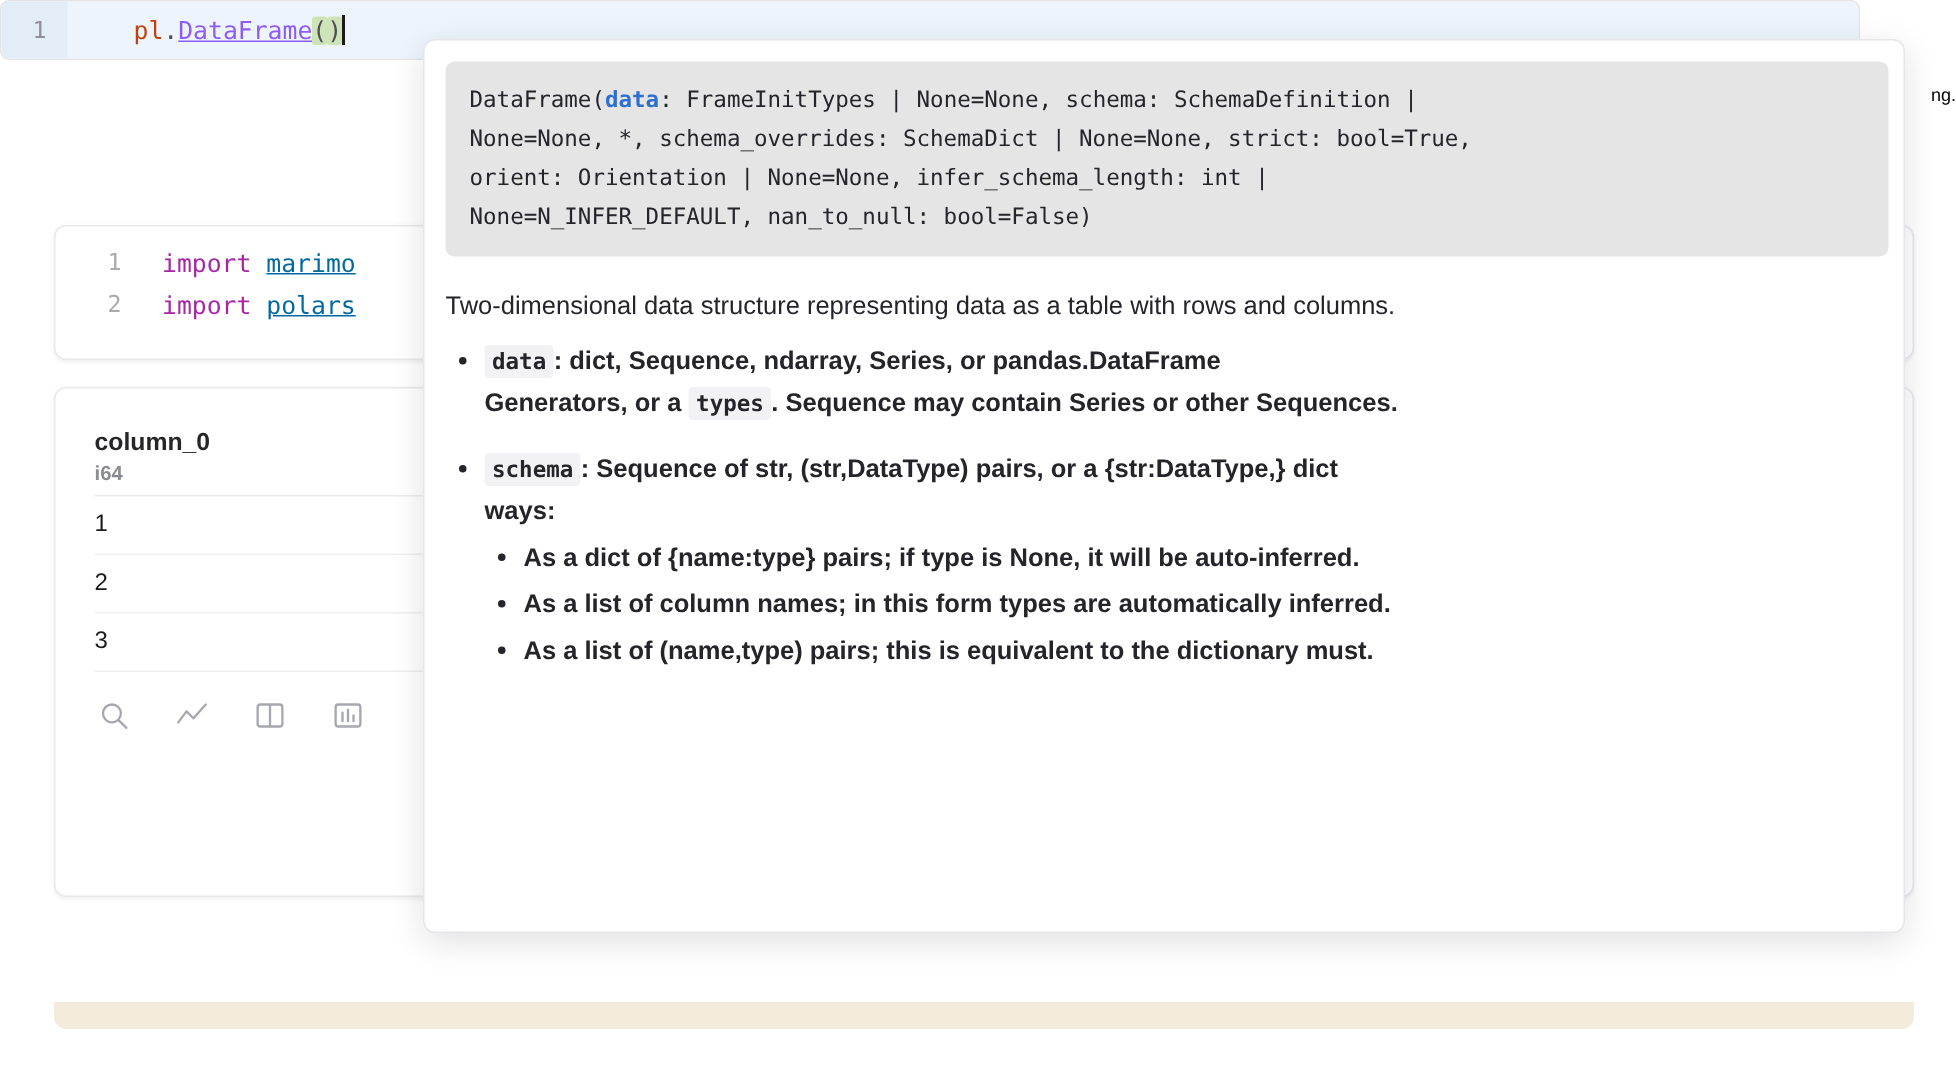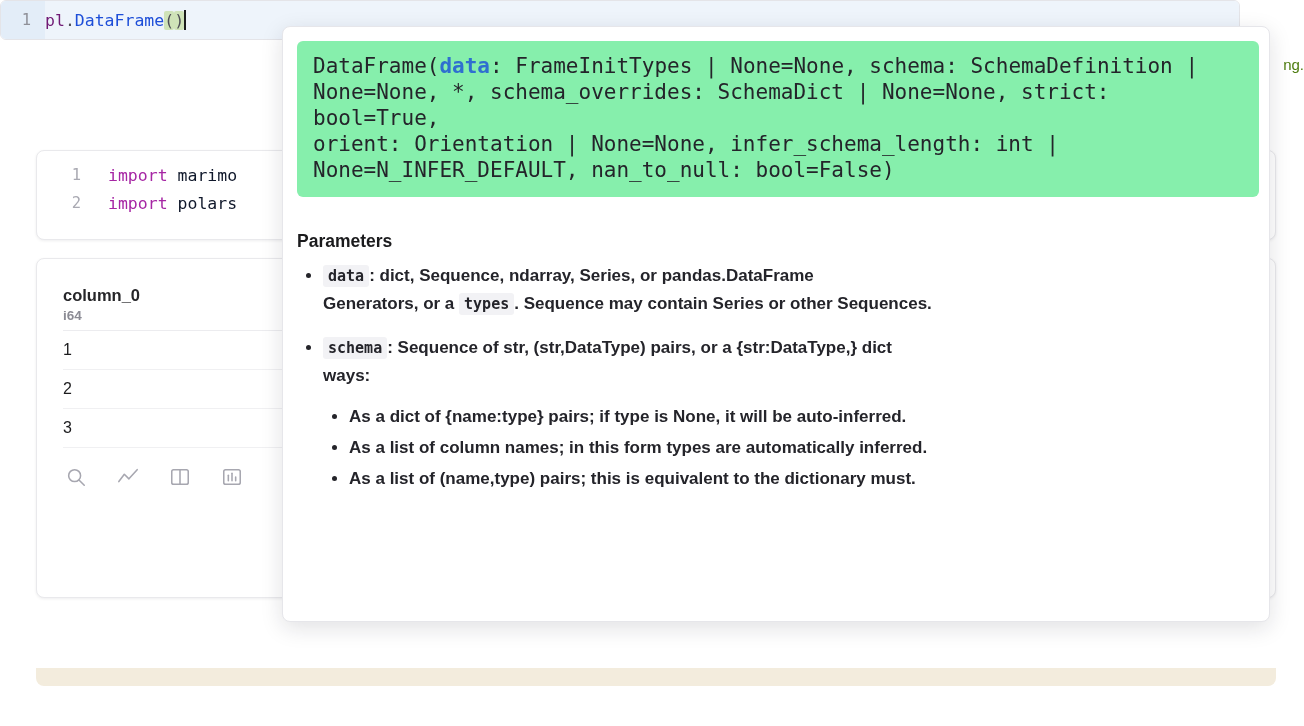--- a/index.html
+++ b/index.html
@@ -44,21 +44,21 @@
   .gutter {
     width: 44px;
     text-align: right;
     padding-right: 14px;
     color: #a9a9b2;
     font-family: "DejaVu Sans Mono", monospace;
     font-size: 15.5px;
     user-select: none;
   }
   .kw { color: #a626a4; margin-left: 13px; }
-  .mod { color: #0f172a; }
+  .mod { color: #0369a1; text-decoration: underline; }
 
   
   #cell-output {
     left: 36px;
     top: 258px;
     width: 1240px;
     height: 340px;
     box-sizing: border-box;
     overflow: hidden;
   }
@@ -127,23 +127,23 @@
   }
   #cell-editor .gutter {
     color: #8f9098;
     background: #e3edf8;
     height: 38px;
     display: flex;
     align-items: center;
     justify-content: flex-end;
     box-sizing: border-box;
   }
-  .tok-plain { color: #701a75; }
+  .tok-plain { color: #c2410c; margin-left: 44px; }
   .tok-dot { color: #4e4e55; }
-  .tok-fn { color: #1d4ed8; }
+  .tok-fn { color: #8b5cf6; text-decoration: underline; }
   .tok-paren { color: #4e4e55; }
   .caret {
     display: inline-block;
     width: 2px;
     height: 20px;
     background: #1b1b1d;
     margin-left: 0px;
     vertical-align: -4px;
   }
   .sel-paren {
@@ -160,46 +160,46 @@
     height: 18px;
     background: #f3ecdd;
     border-radius: 0 0 8px 8px;
   }
 
   
   #edge-text {
     position: absolute;
     right: 0px;
     top: 56px;
-    font-size: 15px;
-    color: #4d7c0f;
+    font-size: 12px;
+    color: #000000;
     font-family: "Liberation Sans", sans-serif;
   }
 
   
   #doc-popup {
     position: absolute;
     left: 282px;
     top: 26px;
     width: 988px;
     height: 596px;
     background: #ffffff;
     border: 1px solid #e6e6ea;
     border-radius: 8px;
     box-shadow: 0 6px 22px rgba(25,25,40,0.13);
     overflow: hidden;
     box-sizing: border-box;
   }
   .sig-box {
     margin: 14px 10px 0 14px;
-    background: #86efac;
+    background: #e5e5e5;
     border-radius: 6px;
     padding: 12px 16px 14px 16px;
     font-family: "DejaVu Sans Mono", monospace;
-    font-size: 21px;
+    font-size: 15px;
     line-height: 26px;
     color: #24242a;
     white-space: pre-wrap;
   }
   .sig-param { color: #2f6fd0; font-weight: bold; }
 
   .doc-body {
     padding: 8px 24px 0 14px;
   }
   .doc-summary {
@@ -219,21 +219,21 @@
     padding-left: 26px;
   }
   ul.doc-list > li {
     margin-bottom: 16px;
     font-size: 17px;
     line-height: 27px;
     color: #24242a;
     font-weight: bold;
   }
   ul.doc-sublist {
-    margin: 12px 0 0 0;
+    margin: 2px 0 0 0;
     padding-left: 26px;
     list-style: disc;
   }
   ul.doc-sublist > li {
     font-size: 17px;
     line-height: 31px;
     color: #24242a;
     margin: 0;
   }
   code.inline {
@@ -334,22 +334,22 @@
 
 <div id="bottom-strip"></div>
 
 <div id="doc-popup">
   <div class="sig-box"><span>DataFrame(</span><span class="sig-param">data</span><span>: FrameInitTypes | None=None, schema: SchemaDefinition |
 None=None, *, schema_overrides: SchemaDict | None=None, strict: bool=True,
 orient: Orientation | None=None, infer_schema_length: int |
 None=N_INFER_DEFAULT, nan_to_null: bool=False)</span></div>
 
   <div class="doc-body">
-
-    <div class="doc-h">Parameters</div>
+    <p class="doc-summary">Two-dimensional data structure representing data as a table with rows and columns.</p>
+
 
     <ul class="doc-list">
       <li>
         <code class="inline">data</code><span>: dict, Sequence, ndarray, Series, or pandas.DataFrame</span>
         <span class="li-line2"><span>Generators, or a</span> <code class="inline">types</code><span>. Sequence may contain Series or other Sequences.</span></span>
       </li>
 
       <li>
         <code class="inline">schema</code><span>: Sequence of str, (str,DataType) pairs, or a {str:DataType,} dict</span>
         <span class="li-line2">ways:</span>

